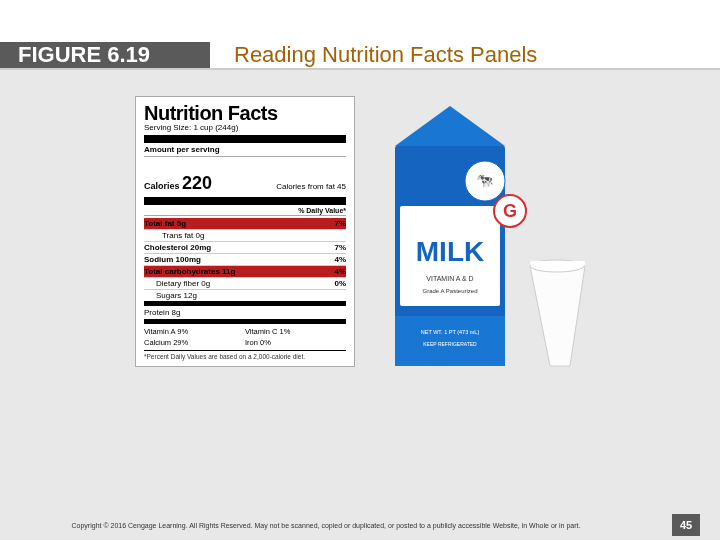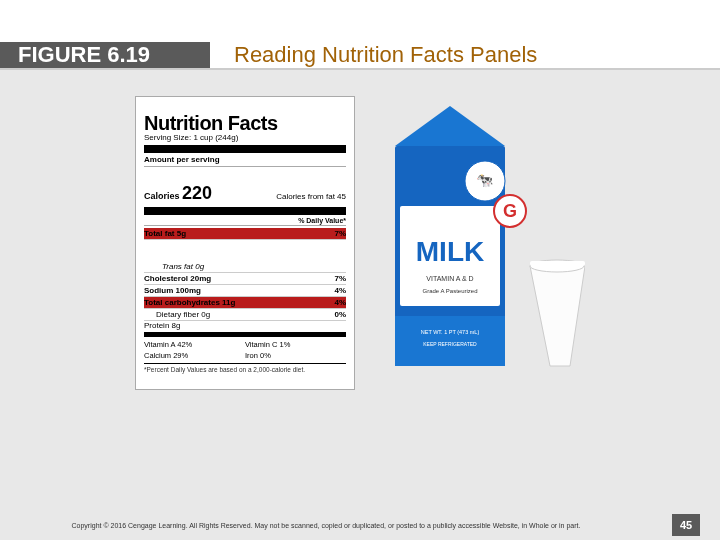--- a/index.html
+++ b/index.html
@@ -54,21 +54,21 @@
       gap: 0;
       background: #e8e8e8;
       height: calc(540px - 68px - 2px - 30px);
     }
 
     
     .nf-panel {
       background: #fff;
       border: 1px solid #aaa;
       width: 220px;
-      padding: 16px 8px;
+      padding: 6px 8px;
       font-size: 9px;
       font-family: Arial, sans-serif;
       flex-shrink: 0;
       margin-right: 10px;
       margin-top: 10px;
     }
     .nf-title {
       font-size: 20px;
       font-weight: 900;
       line-height: 1;
@@ -126,22 +126,20 @@
       padding: 1px 0;
     }
     .nf-row.highlight {
       background: #b91c1c;
     }
     .nf-row.sub {
       padding-left: 12px;
     }
     .nf-row.sub2 {
       padding-left: 18px;
-      font-style: italic;
-      margin-top: 21px;
     }
     .nf-row-label { font-weight: bold; }
     .nf-row-sub-label { font-weight: normal; }
     .nf-row-pct { font-size: 8px; font-weight: bold; }
 
     .nf-thick-border {
       border-bottom: 5px solid #000;
       margin-bottom: 2px;
     }
 
@@ -254,27 +252,31 @@
       <span class="nf-row-pct">4%</span>
     </div>
     <div class="nf-row highlight">
       <span class="nf-row-label">Total carbohydrates 11g</span>
       <span class="nf-row-pct">4%</span>
     </div>
     <div class="nf-row sub">
       <span class="nf-row-sub-label">Dietary fiber 0g</span>
       <span class="nf-row-pct">0%</span>
     </div>
+    <div class="nf-row sub nf-thick-border">
+      <span class="nf-row-sub-label">Sugars 12g</span>
+      <span class="nf-row-pct"></span>
+    </div>
 
     <div class="nf-protein-row">
       <span>Protein 8g</span>
     </div>
 
     <div class="nf-vitamins">
-      <span>Vitamin A  42%</span>
+      <span>Vitamin A  9%</span>
       <span>Vitamin C  1%</span>
       <span>Calcium  29%</span>
       <span>Iron  0%</span>
     </div>
 
     <div class="nf-footnote">*Percent Daily Values are based on a 2,000-calorie diet.</div>
   </div>
 
   <div class="milk-carton-container">
     <svg width="220" height="320" viewBox="0 0 220 320" xmlns="http://www.w3.org/2000/svg">

